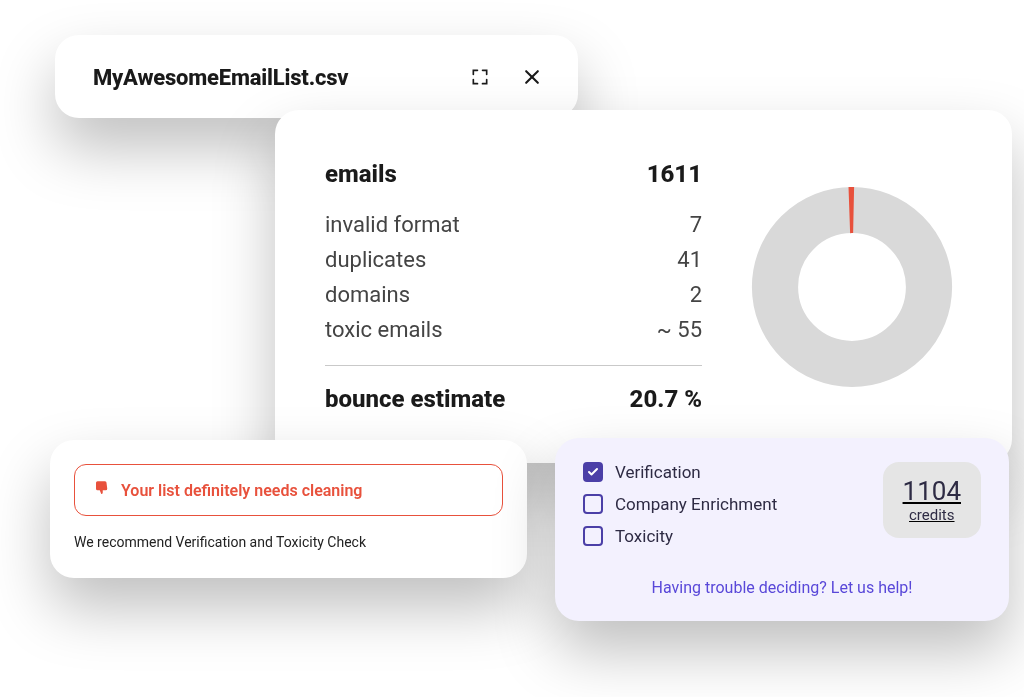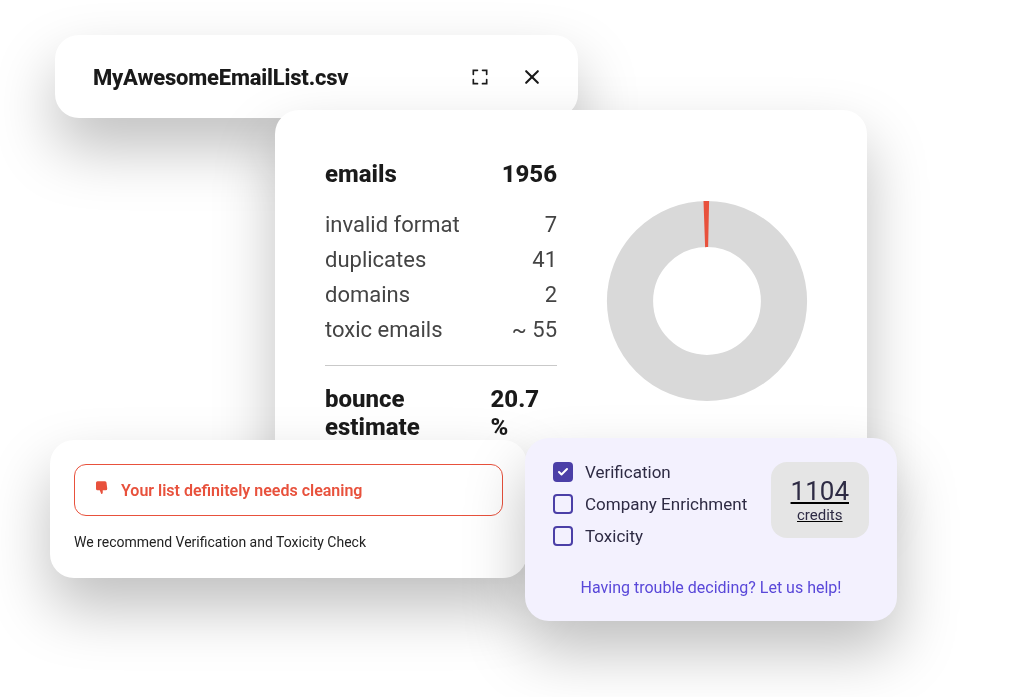--- a/index.html
+++ b/index.html
@@ -48,25 +48,26 @@
     height: 24px;
     display: flex;
     align-items: center;
     justify-content: center;
     cursor: pointer;
   }
   
   .stats-card {
     left: 275px;
     top: 110px;
-    width: 592px;
+    width: 737px;
     padding: 45px 50px 45px 50px;
     display: flex;
     align-items: center;
     gap: 40px;
+    text-align: right;
   }
   .stats-left { flex: 1; }
   .stat-row {
     display: flex;
     justify-content: space-between;
     align-items: center;
     font-size: 22px;
     color: #1a1a1a;
     padding: 5px 0;
   }
@@ -112,23 +113,23 @@
     align-items: center;
     gap: 10px;
   }
   .warn-sub {
     margin-top: 18px;
     font-size: 14px;
     color: #222;
   }
   
   .options-card {
-    left: 525px;
+    left: 555px;
     top: 438px;
-    width: 372px;
+    width: 454px;
     padding: 24px 28px;
     background: #f3f1fe;
   }
   .options-top {
     display: flex;
     justify-content: space-between;
     align-items: flex-start;
     gap: 16px;
   }
   .check-list {
@@ -203,21 +204,21 @@
           <path d="M19 5L5 19"></path>
       </svg>
     </div>
   </div>
 </div>
 
 <div class="card stats-card">
   <div class="stats-left">
     <div class="stat-row header">
       <span class="label">emails</span>
-      <span class="value">1956</span>
+      <span class="value">1611</span>
     </div>
     <div class="stat-row sub">
       <span class="label">invalid format</span>
       <span class="value">7</span>
     </div>
     <div class="stat-row sub">
       <span class="label">duplicates</span>
       <span class="value">41</span>
     </div>
     <div class="stat-row sub">

